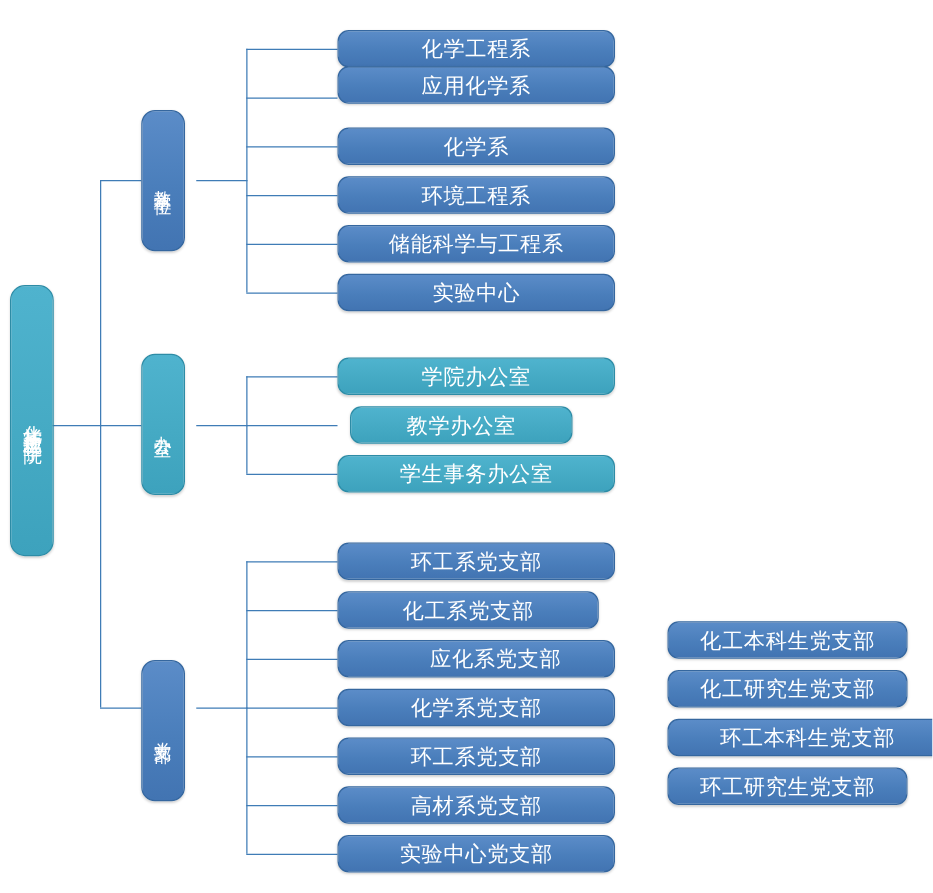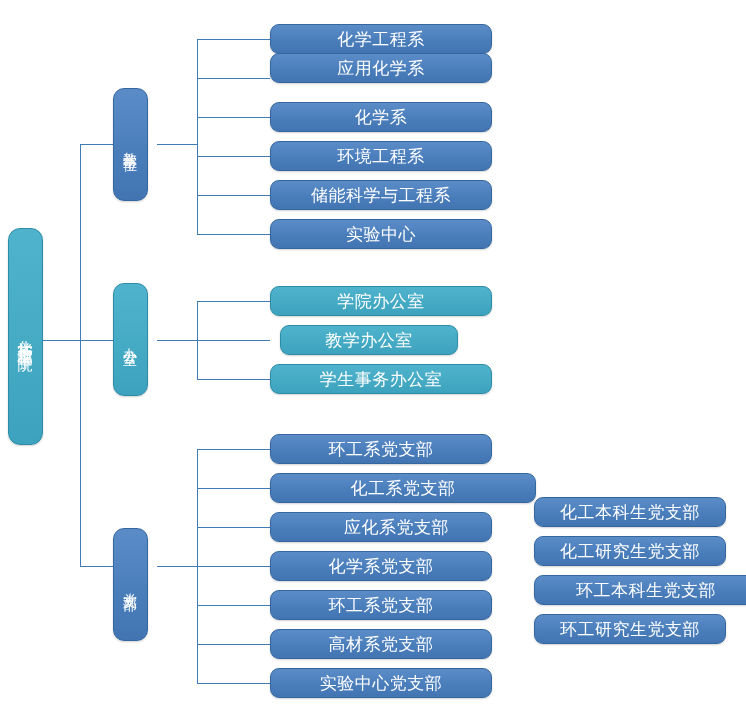--- a/index.html
+++ b/index.html
@@ -132,21 +132,21 @@
   <div class="node leaf blue" style="left:270px; top:102px; width:222px;">化学系</div>
   <div class="node leaf blue" style="left:270px; top:141px; width:222px;">环境工程系</div>
   <div class="node leaf blue" style="left:270px; top:180px; width:222px;">储能科学与工程系</div>
   <div class="node leaf blue" style="left:270px; top:219px; width:222px;">实验中心</div>
 
   <div class="node leaf teal" style="left:270px; top:286px; width:222px;">学院办公室</div>
   <div class="node leaf teal" style="left:280px; top:325px; width:178px;">教学办公室</div>
   <div class="node leaf teal" style="left:270px; top:364px; width:222px;">学生事务办公室</div>
 
   <div class="node leaf blue" style="left:270px; top:434px; width:222px;">环工系党支部</div>
-  <div class="node leaf blue" style="left:270px; top:473px; width:266px;">化工系党支部</div>
+  <div class="node leaf blue" style="left:270px; top:473px; width:209px;">化工系党支部</div>
   <div class="node leaf blue" style="left:270px; top:512px; width:222px;padding-left:31px;">应化系党支部</div>
   <div class="node leaf blue" style="left:270px; top:551px; width:222px;">化学系党支部</div>
   <div class="node leaf blue" style="left:270px; top:590px; width:222px;">环工系党支部</div>
   <div class="node leaf blue" style="left:270px; top:629px; width:222px;">高材系党支部</div>
   <div class="node leaf blue" style="left:270px; top:668px; width:222px;">实验中心党支部</div>
 
   <div class="node leaf blue" style="left:534px; top:497px; width:192px;">化工本科生党支部</div>
   <div class="node leaf blue" style="left:534px; top:536px; width:192px;">化工研究生党支部</div>
   <div class="node leaf blue" style="left:534px; top:575px; width:224px;">环工本科生党支部</div>
   <div class="node leaf blue" style="left:534px; top:614px; width:192px;">环工研究生党支部</div>

